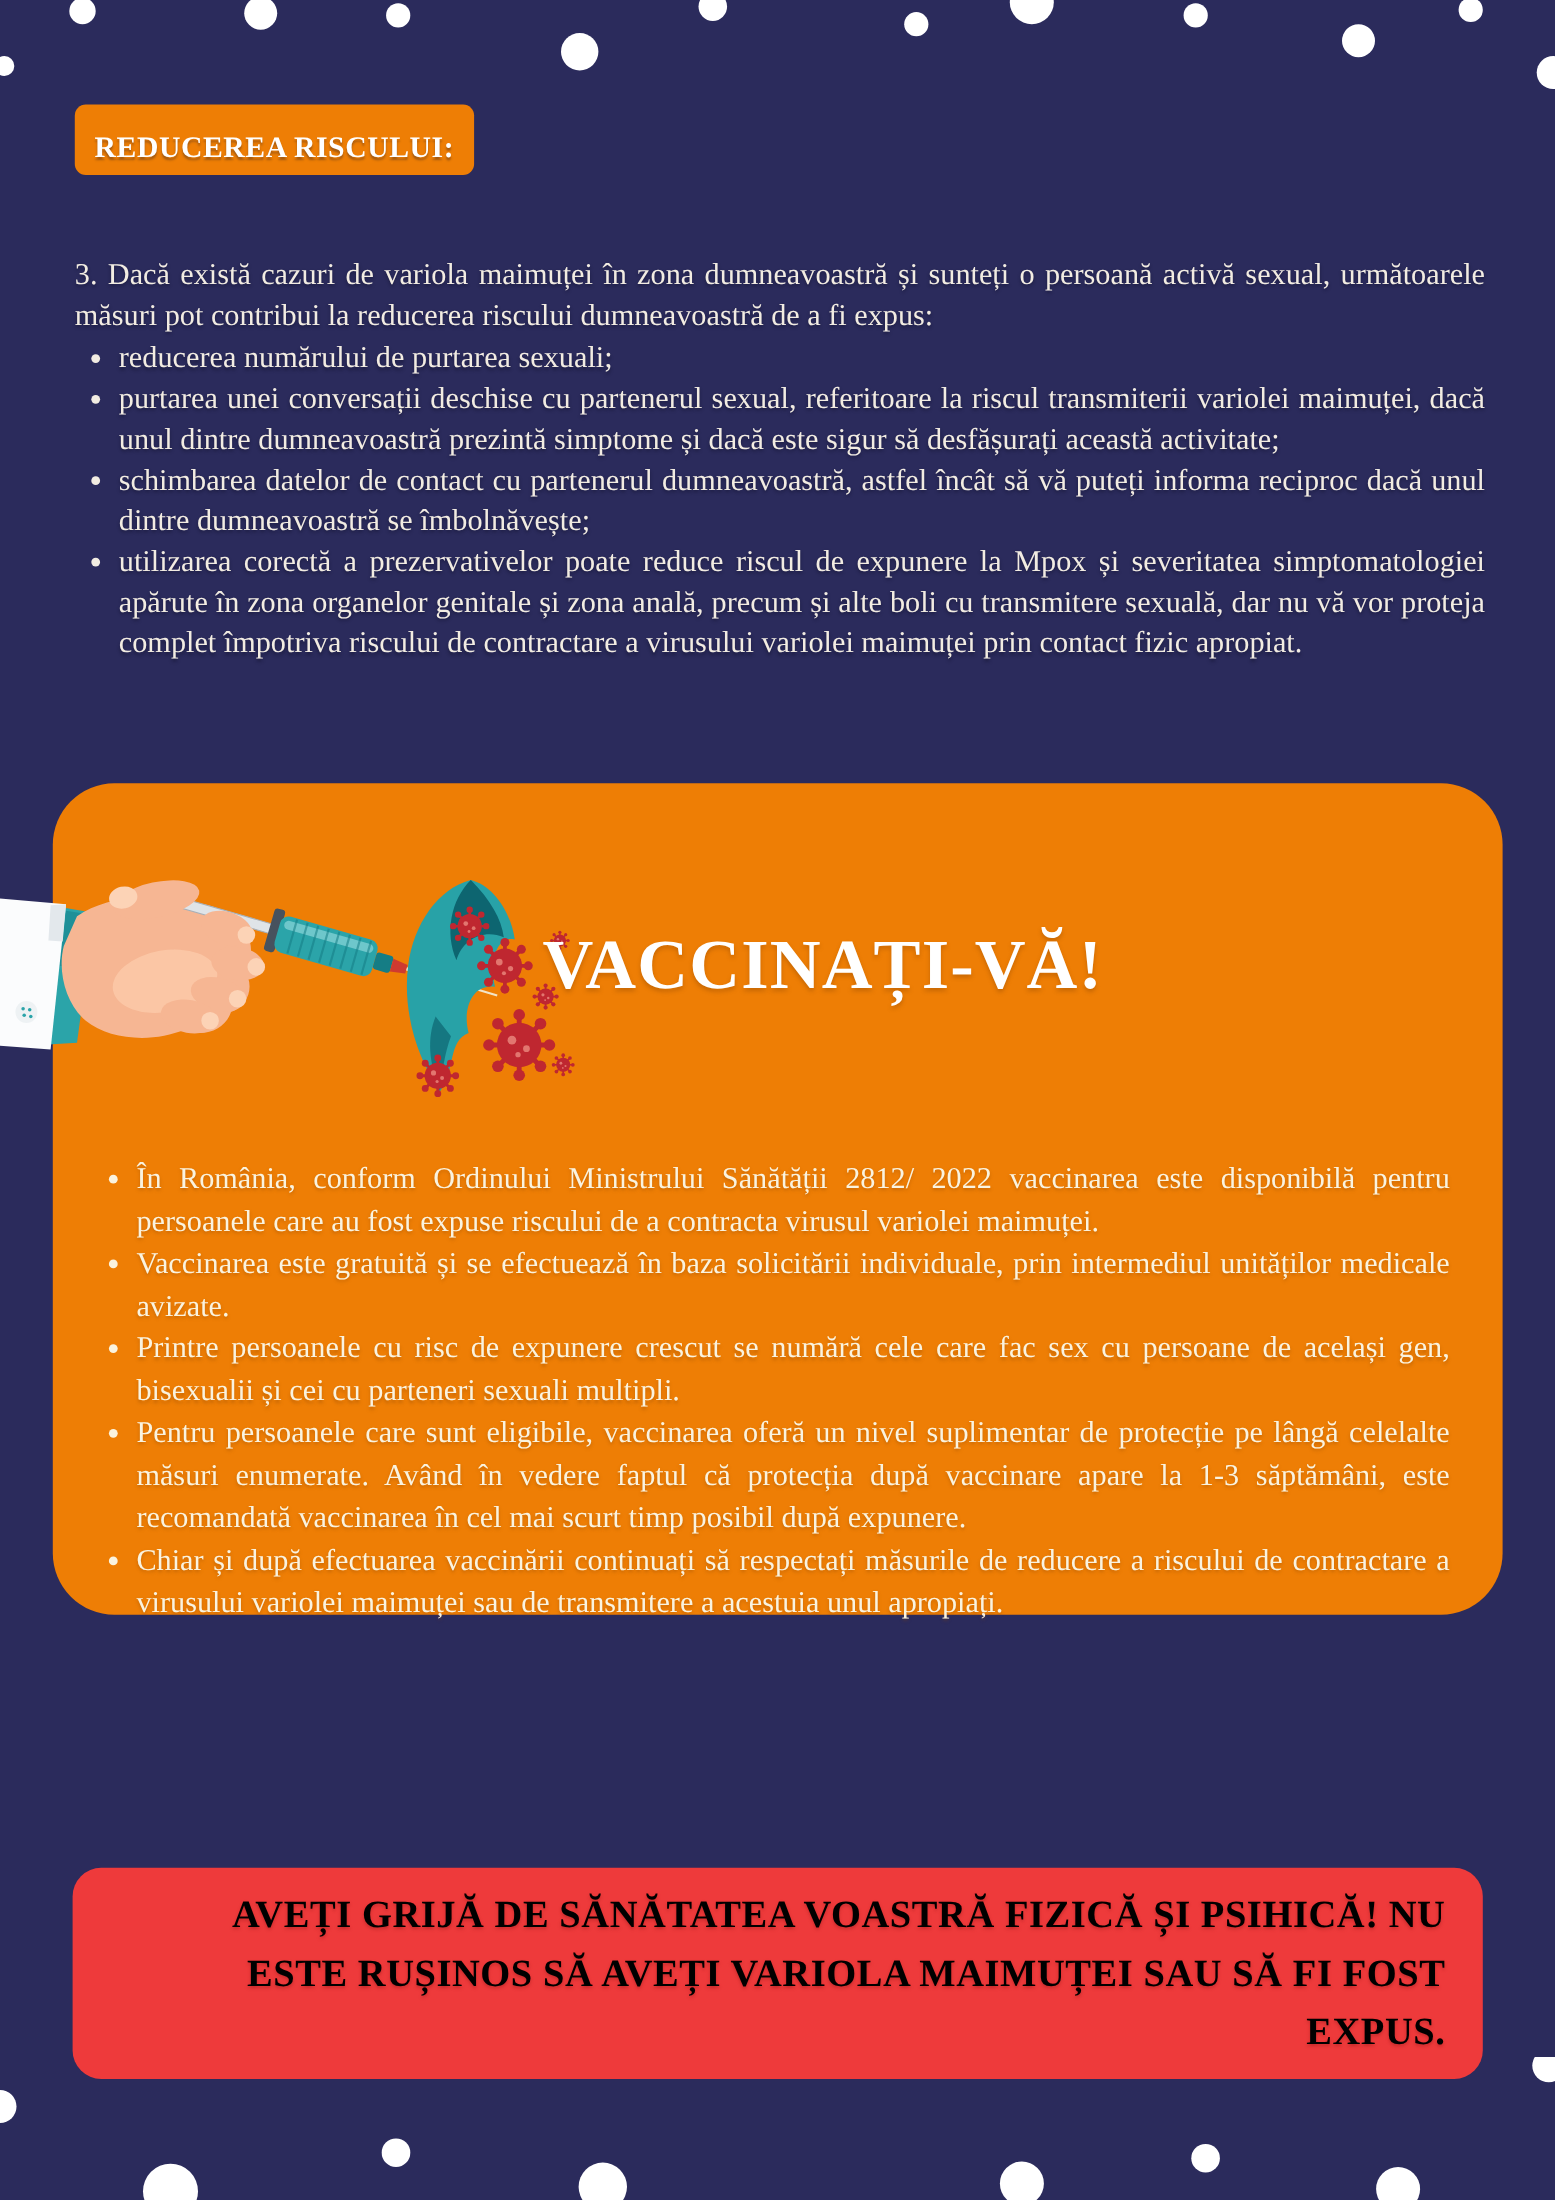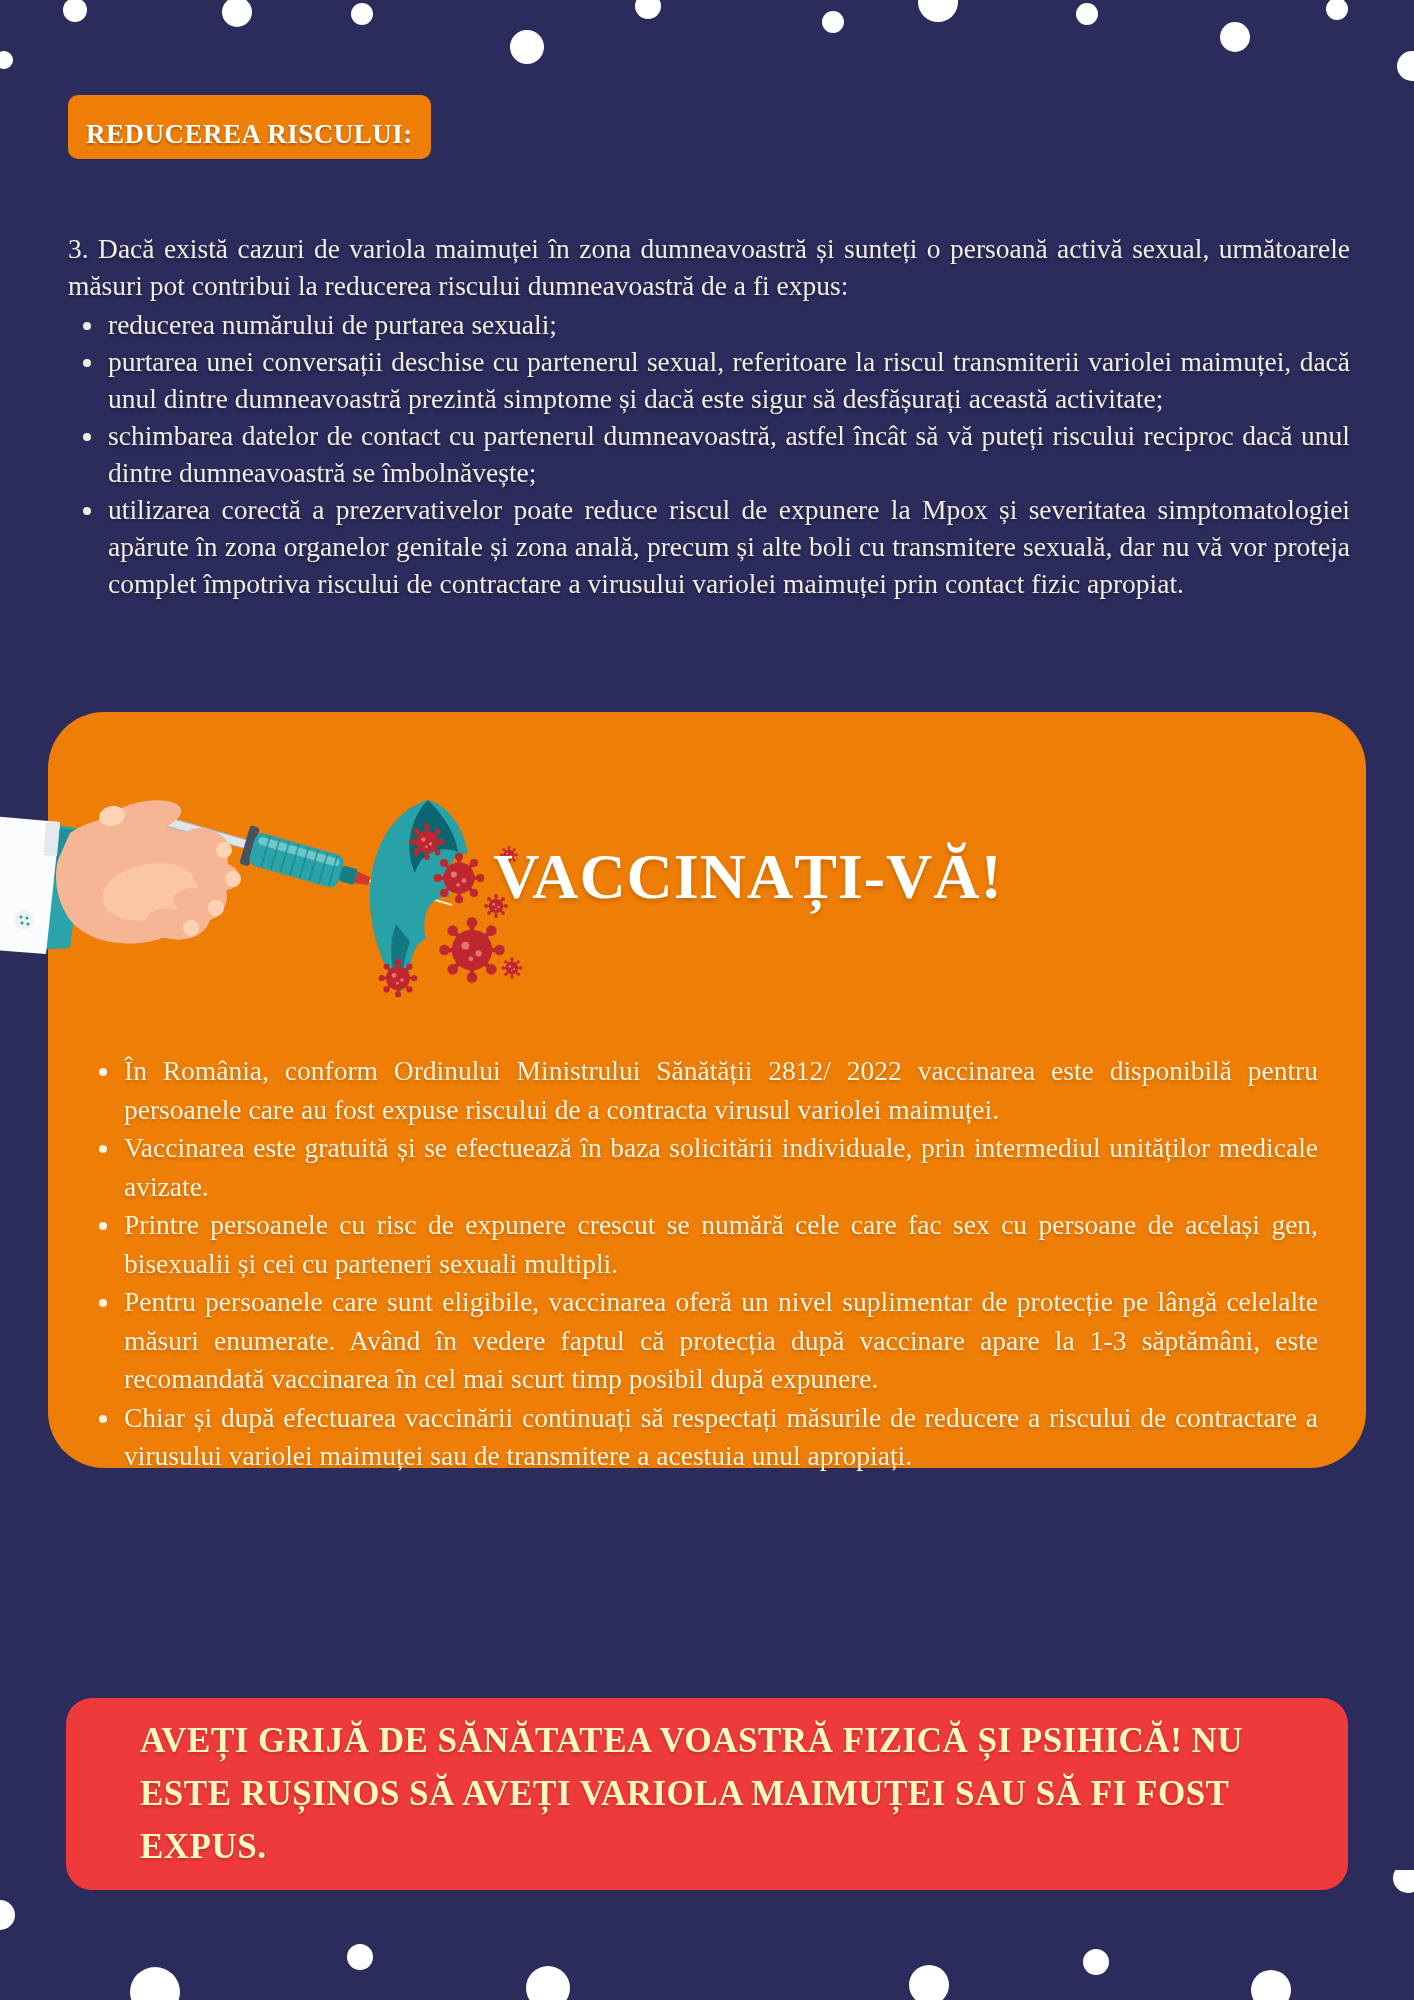--- a/index.html
+++ b/index.html
@@ -54,22 +54,22 @@
   .card-list-wrap li{text-align:justify;padding-left:2px;}
 
   
   .banner{
     position:absolute;top:1698px;left:66px;width:1282px;box-sizing:border-box;
     background:#ee3a3b;border-radius:26px;
     min-height:126px;display:flex;align-items:center;justify-content:center;
     padding:16px 34px;
   }
   .banner span{
-    color:#fef9c3;font-size:35px;font-weight:bold;line-height:1.52;
-    text-align:left;letter-spacing:.5px;
+    color:#000000;font-size:35px;font-weight:bold;line-height:1.52;
+    text-align:right;letter-spacing:.5px;
     text-shadow:0 2px 3px rgba(140,20,20,.4);
     margin-left:40px;
   }
 </style>
 </head>
 <body>
 
 <div class="page">
 
   <svg class="dots dots-top" width="1414" height="90" viewBox="0 0 1414 90" aria-hidden="true">
@@ -91,21 +91,21 @@
 
   <div class="badge">
     <span>REDUCEREA RISCULUI:</span>
   </div>
 
   <div class="risk-block">
     <p>3. Dacă există cazuri de variola maimuței în zona dumneavoastră și sunteți o persoană activă sexual, următoarele măsuri pot contribui la reducerea riscului dumneavoastră de a fi expus:</p>
     <ul>
       <li>reducerea numărului de purtarea sexuali;</li>
       <li>purtarea unei conversații deschise cu partenerul sexual, referitoare la riscul transmiterii variolei maimuței, dacă unul dintre dumneavoastră prezintă simptome și dacă este sigur să desfășurați această activitate;</li>
-      <li>schimbarea datelor de contact cu partenerul dumneavoastră, astfel încât să vă puteți riscului reciproc dacă unul dintre dumneavoastră se îmbolnăvește;</li>
+      <li>schimbarea datelor de contact cu partenerul dumneavoastră, astfel încât să vă puteți informa reciproc dacă unul dintre dumneavoastră se îmbolnăvește;</li>
       <li>utilizarea corectă a prezervativelor poate reduce riscul de expunere la Mpox și severitatea simptomatologiei apărute în zona organelor genitale și zona anală, precum și alte boli cu transmitere sexuală, dar nu vă vor proteja complet împotriva riscului de contractare a virusului variolei maimuței prin contact fizic apropiat.</li>
     </ul>
   </div>
 
   <section class="vaccine-card">
 
     <svg class="illustration" width="530" height="240" viewBox="0 0 530 240" aria-hidden="true">
       <defs>
         <g id="virus">
           <g stroke="#bf2730" stroke-width="2" stroke-linecap="round">

